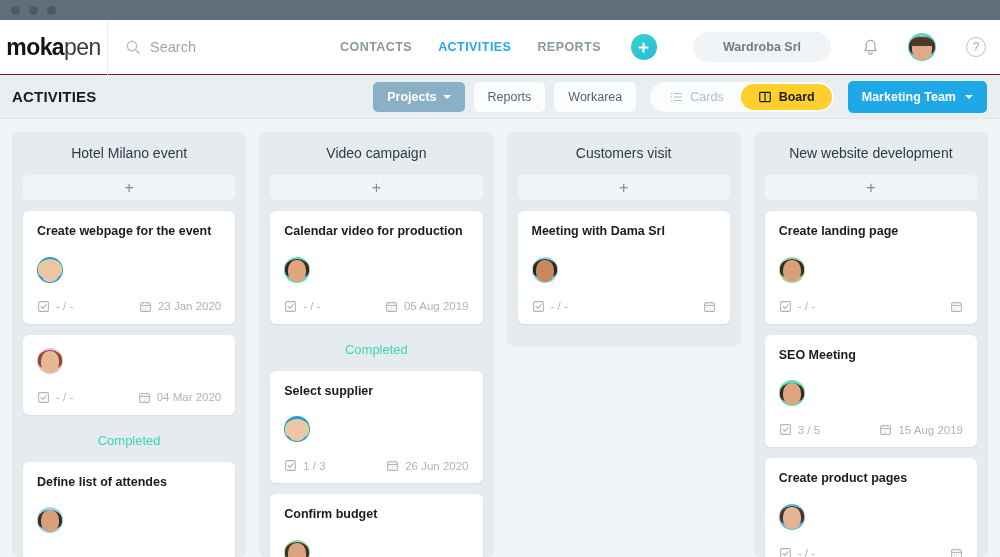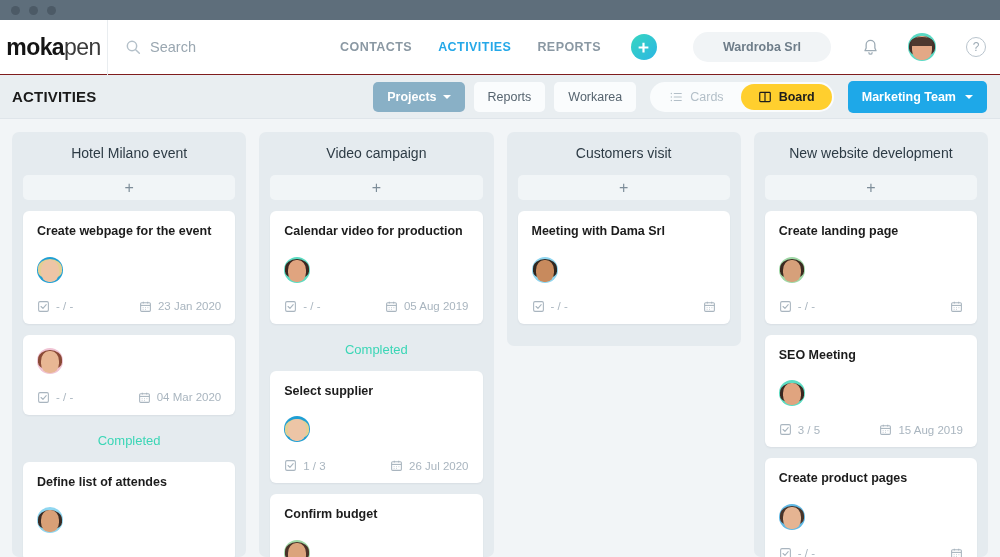--- a/index.html
+++ b/index.html
@@ -418,21 +418,21 @@
               <rect x="3" y="5" width="18" height="16" rx="2"></rect>
               <line x1="3" y1="10" x2="21" y2="10"></line>
               <line x1="8" y1="3" x2="8" y2="6.5"></line>
               <line x1="16" y1="3" x2="16" y2="6.5"></line>
               <line x1="7" y1="14" x2="8" y2="14"></line>
               <line x1="11.5" y1="14" x2="12.5" y2="14"></line>
               <line x1="16" y1="14" x2="17" y2="14"></line>
               <line x1="7" y1="17.5" x2="8" y2="17.5"></line>
               <line x1="11.5" y1="17.5" x2="12.5" y2="17.5"></line>
             </svg>
-            <span>26 Jul 2020</span>
+            <span>26 Jun 2020</span>
           </div>
         </div>
       </div>
       <div class="card">
         <div class="card-title">Confirm budget</div>
         <div class="card-avatar" style="background: rgb(159, 216, 166);">
           <div class="hair" style="background:#4a3228"></div>
           <div class="face" style="background:#dba47c"></div>
         </div>
       </div>

